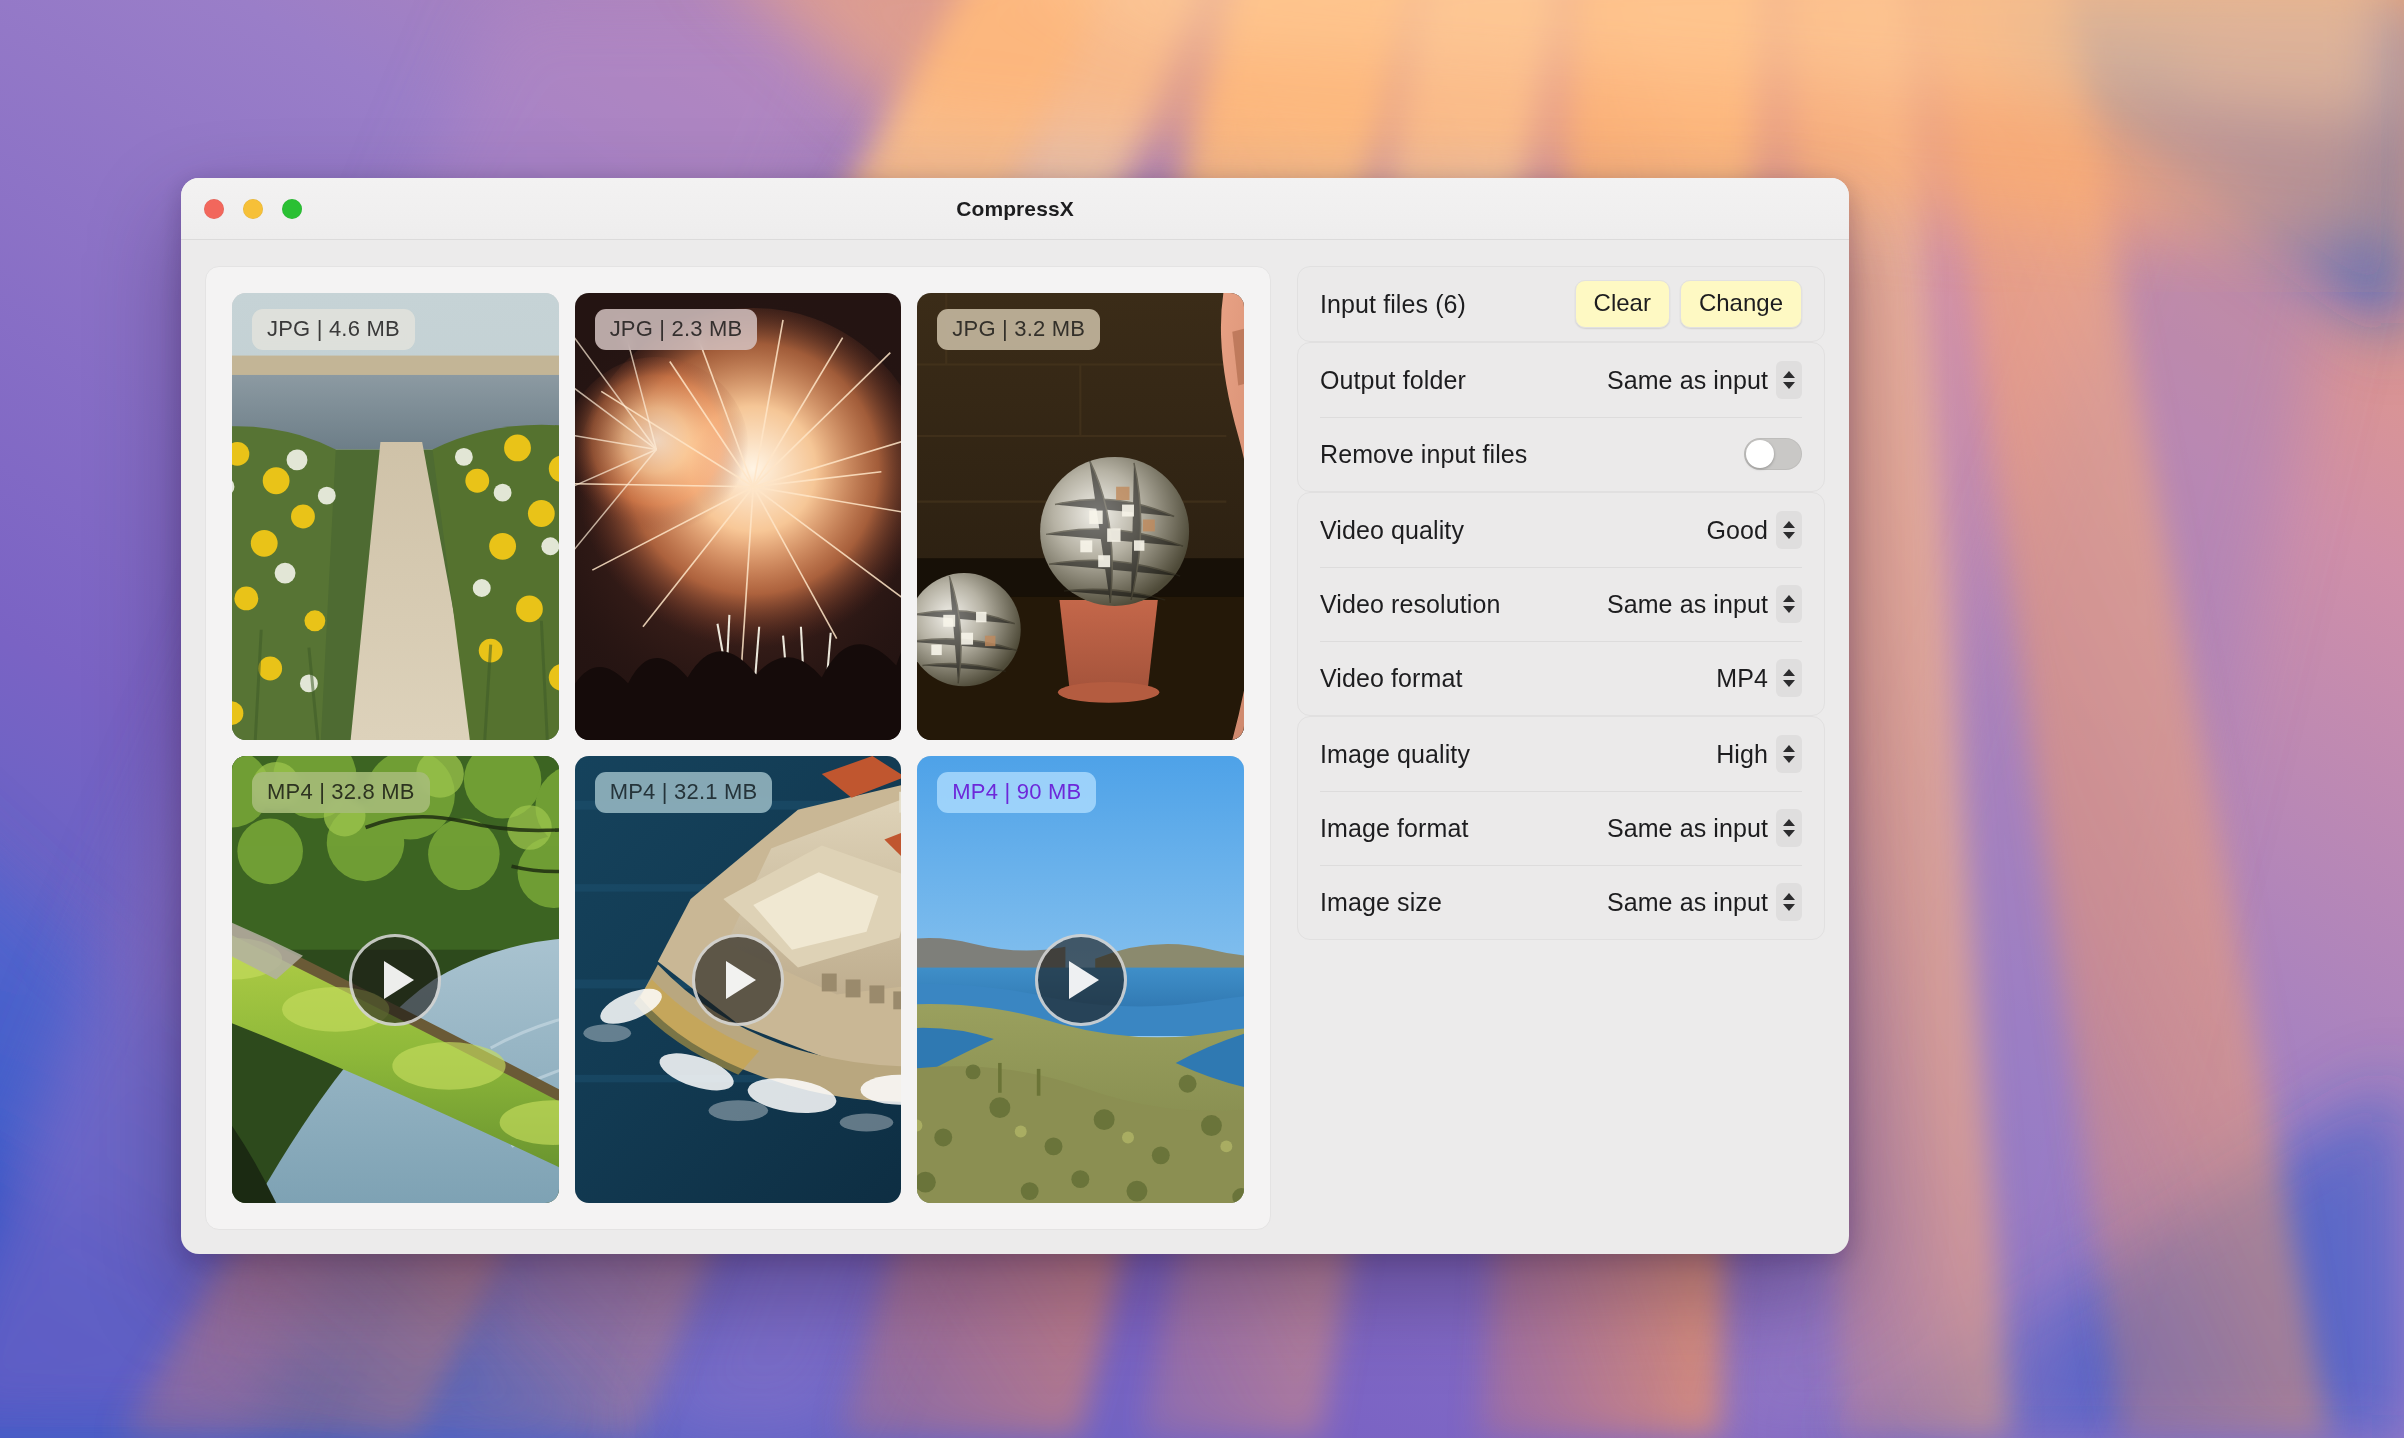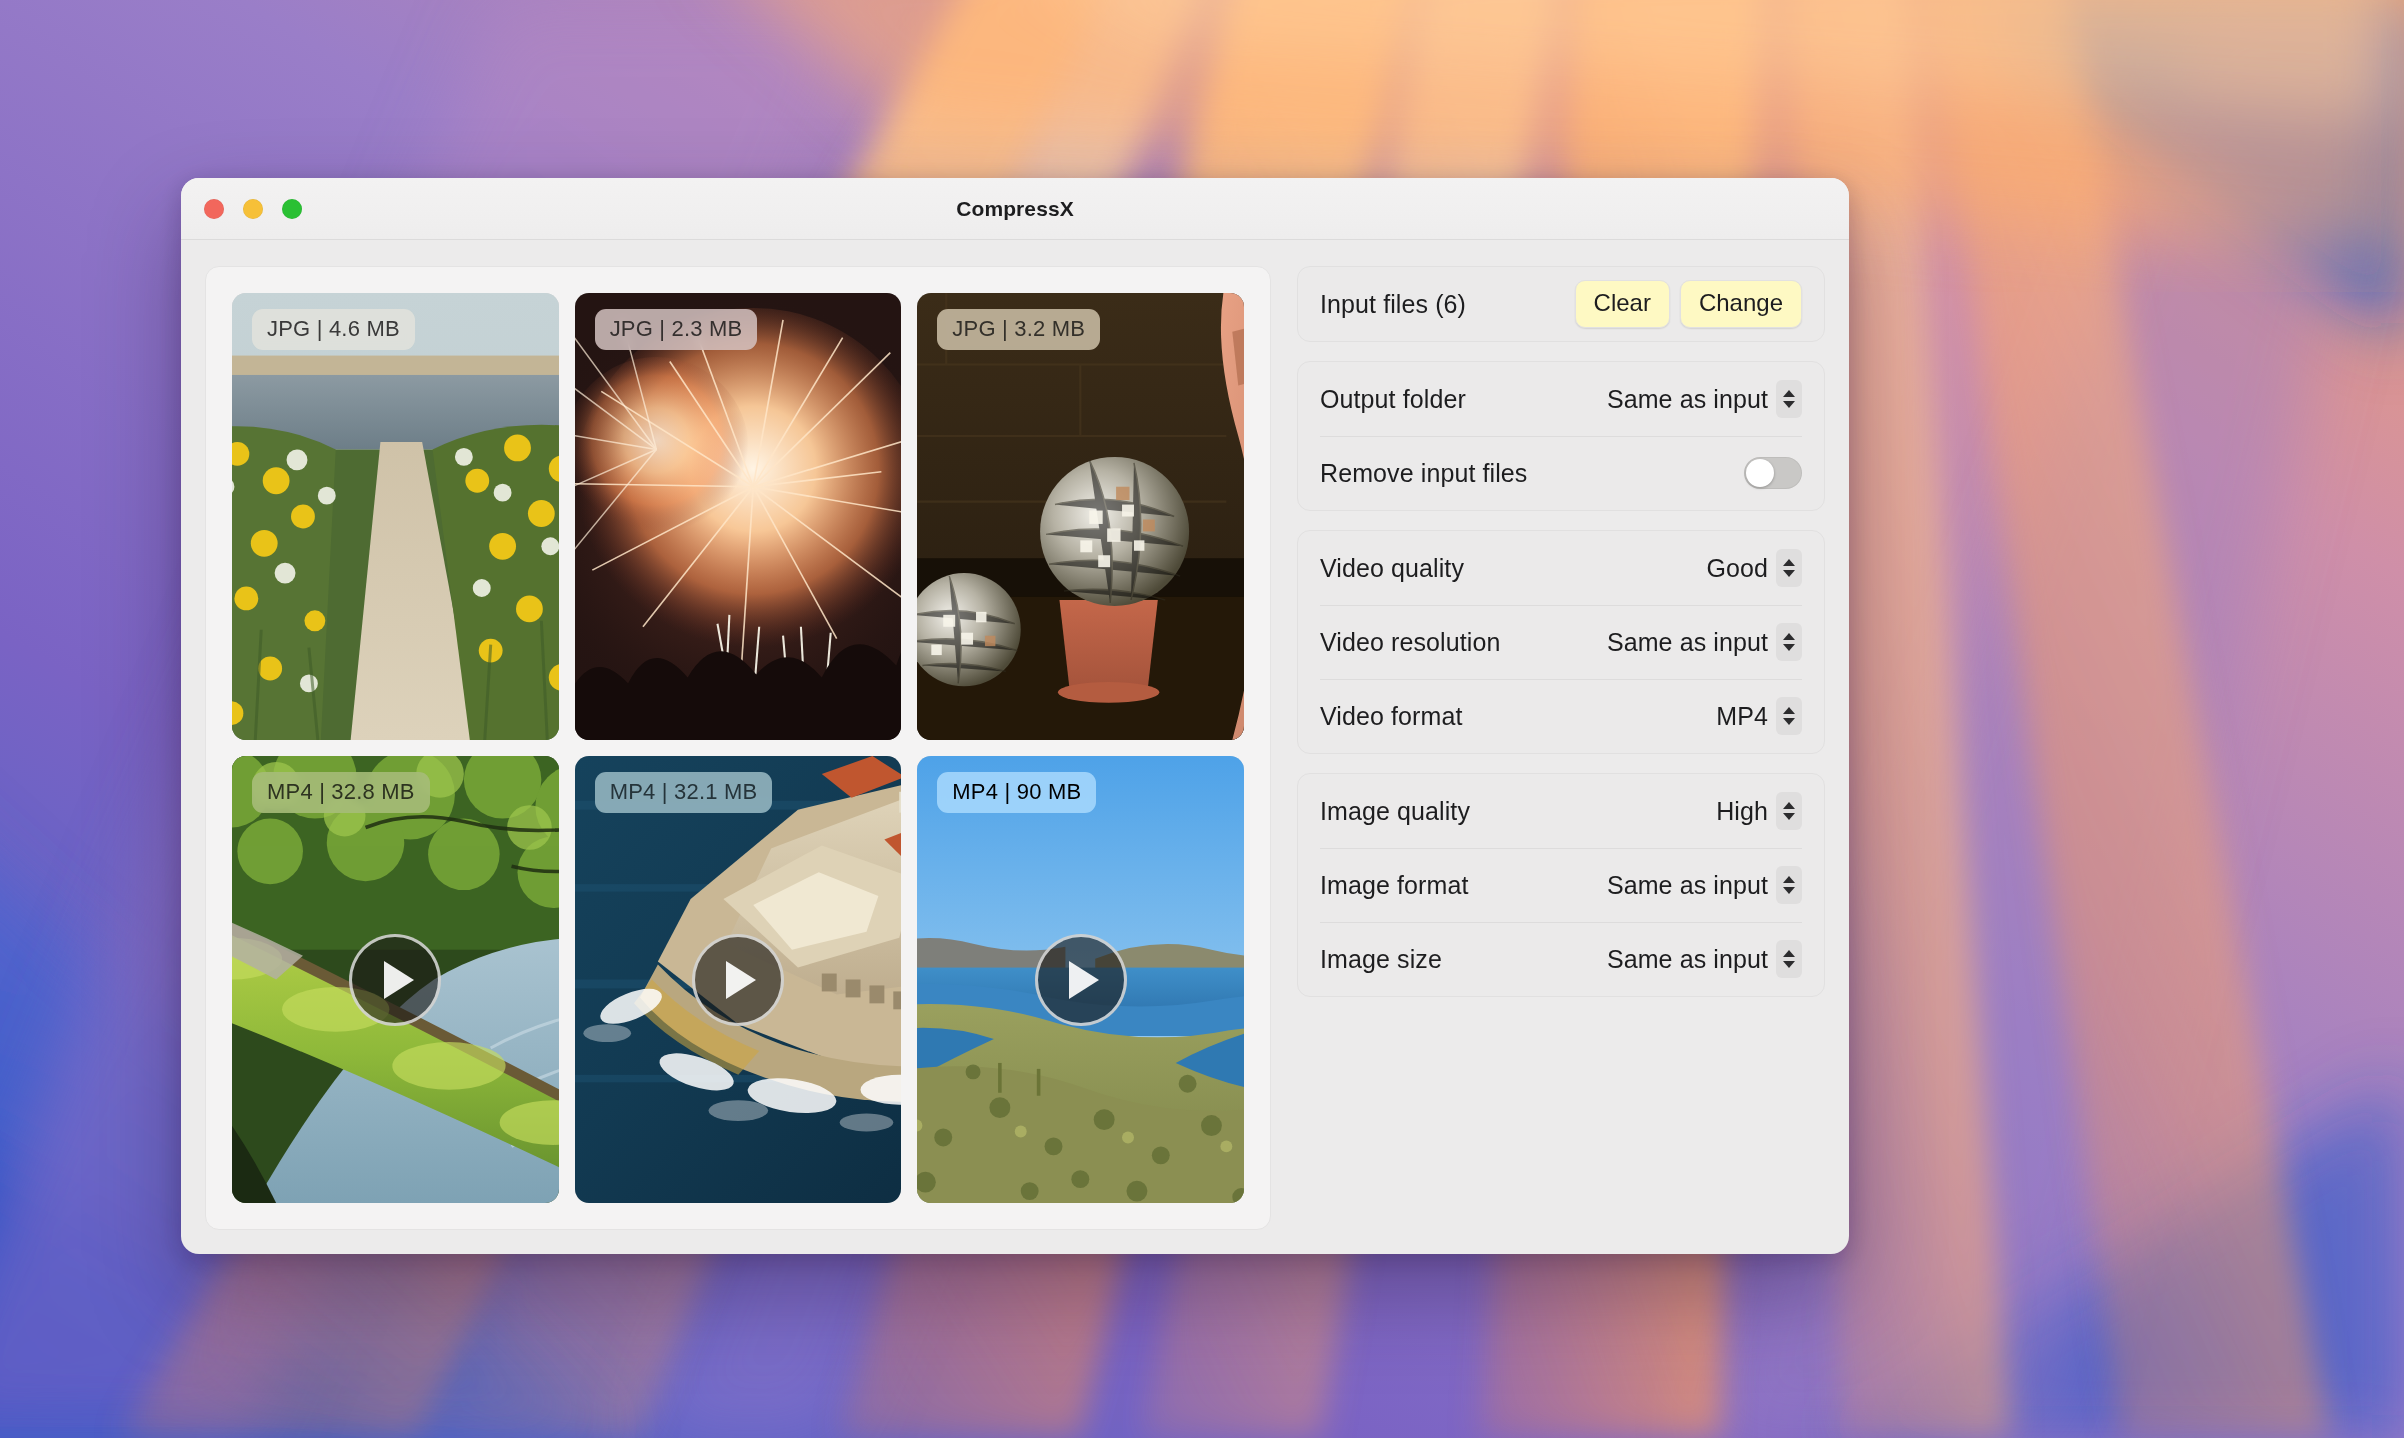--- a/index.html
+++ b/index.html
@@ -88,21 +88,21 @@
     display:flex; align-items:center; justify-content:center;
   }
   .play .tri {
     width:0; height:0; margin-left:7px;
     border-left:30px solid rgba(255,255,255,.92);
     border-top:19px solid transparent;
     border-bottom:19px solid transparent;
   }
 
   
-  #settings { width:528px; flex:0 0 528px; display:flex; flex-direction:column; gap:19px; }
+  #settings { width:528px; flex:0 0 528px; display:flex; flex-direction:column; }
   .group {
     background:#ebeaea;
     border:1px solid #e1e0e0;
     border-radius:13px;
     padding:0 22px;
   }
   .row {
     display:flex; align-items:center; justify-content:space-between;
     height:74px;
     position:relative;
@@ -629,21 +629,21 @@
               <circle cx="248" cy="262" r="4"></circle>
                 <circle cx="288" cy="286" r="4"></circle>
             </g>
             <g stroke="#6b7437" stroke-width="2.4">
               <path d="M272,244 V276"></path>
                 <path d="M284,252 V282"></path>
                 <path d="M96,206 V226"></path>
                 <path d="M122,210 V228"></path>
             </g>
           </svg>
-          <div class="badge" style="background:rgba(163,214,252,.90);color:#000000">MP4 | 90 MB</div>
+          <div class="badge" style="background:rgba(163,214,252,.90);color:#6d28d9">MP4 | 90 MB</div>
           <div class="play">
               <span class="tri"></span>
             </div>
         </div>
 
       </div>
     </div>
 
     <div id="settings">
 

